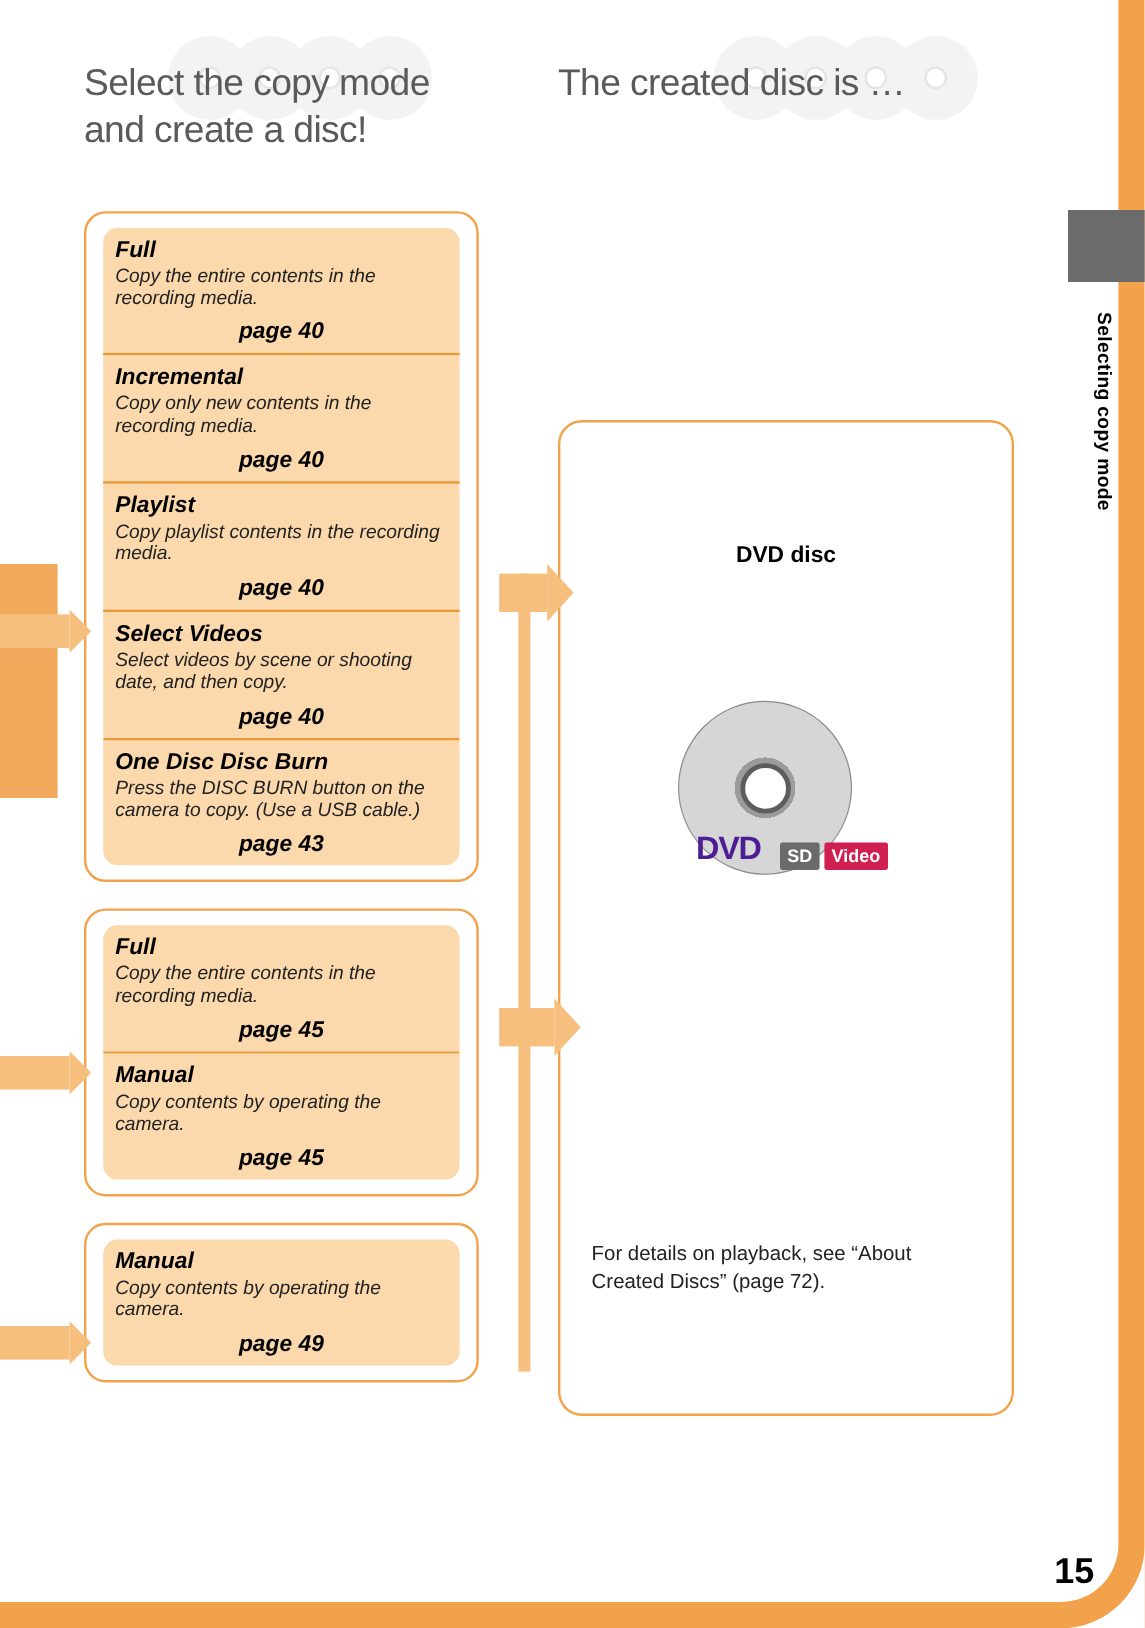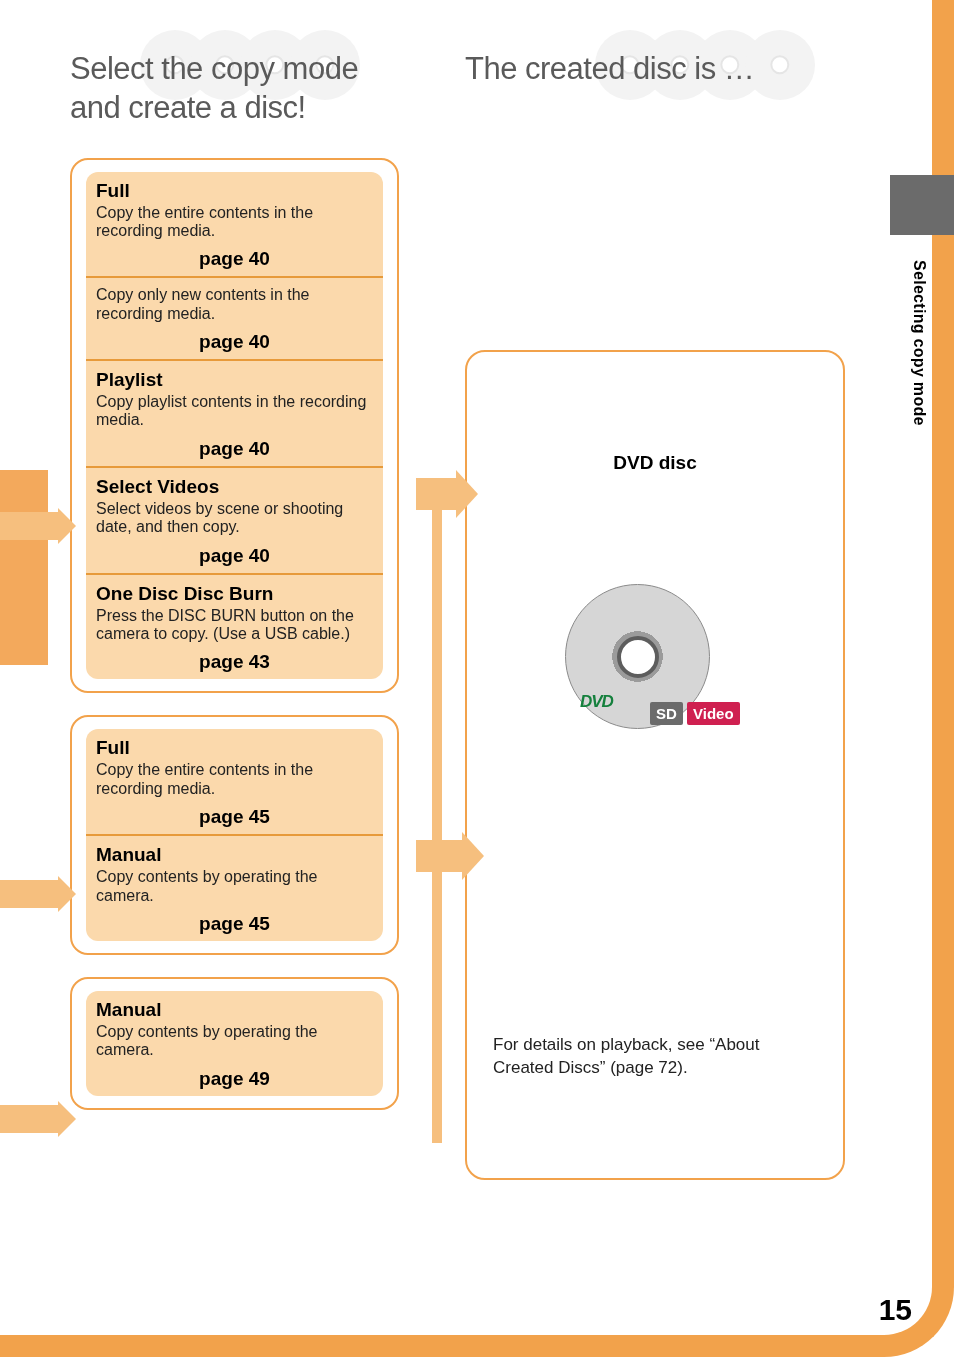--- a/index.html
+++ b/index.html
@@ -103,21 +103,21 @@
     position: absolute; left: 0; top: 0;
     width: 145px; height: 145px; border-radius: 50%;
     background: radial-gradient(circle at center, #fff 0 17%, #9b9b9b 17% 25%, #d6d6d6 25% 100%);
     border: 1px solid #8a8a8a;
   }
   .dvd-disc::after {
     content:""; position:absolute; left:50%; top:50%;
     width:34px; height:34px; border:4px solid #5d5d5d; border-radius:50%;
     transform:translate(-50%,-50%); background:#fff;
   }
-  .dvd-label { position:absolute; left:15px; top:108px; font-weight:900; font-size:17px; color:#15803d; font-style: italic; letter-spacing: -1px; }
+  .dvd-label { position:absolute; left:15px; top:108px; font-weight:900; font-size:27px; color:#4c1d95; letter-spacing: -1px; }
   .tag { position:absolute; top:118px; font-size:15px; font-weight:bold; color:#fff; padding:3px 6px; border-radius:2px; }
   .tag.sd { left: 85px; background:#6b6b6b; }
   .tag.video { left: 122px; background:#cf2050; }
   .disc-footnote { font-size: 17px; color:#222; line-height:1.35; margin-top: 280px; }
   
   .arrow {
     position: absolute; background: #f6bf7e;
   }
   .arrow.right::after {
     content:""; position:absolute; right:-22px; top:50%; transform:translateY(-50%);
@@ -162,28 +162,29 @@
 
   <div class="col-left">
     <div class="disc-bg" style="left:70px; top:-20px; width:240px; height:70px;">
       <div class="d" style="left:0; top:0; width:70px; height:70px;"></div>
       <div class="d" style="left:50px; top:0; width:70px; height:70px;"></div>
       <div class="d" style="left:100px; top:0; width:70px; height:70px;"></div>
       <div class="d" style="left:150px; top:0; width:70px; height:70px;"></div>
     </div>
     <h2 class="col-title">Select the copy mode and create a disc!</h2>
 
-    <div id="groups-mount" style="margin-top:30px;">
+    <div id="groups-mount" style="margin-top:48px;font-style:italic;">
         <div class="box-group">
           <div class="mode-item">
             <div class="mode-title">Full</div>
             <div class="mode-desc">Copy the entire contents in the recording media.</div>
             <div class="mode-page">page 40</div>
           </div>
           <div class="mode-item">
+            <div class="mode-title">Incremental</div>
             <div class="mode-desc">Copy only new contents in the recording media.</div>
             <div class="mode-page">page 40</div>
           </div>
           <div class="mode-item">
             <div class="mode-title">Playlist</div>
             <div class="mode-desc">Copy playlist contents in the recording media.</div>
             <div class="mode-page">page 40</div>
           </div>
           <div class="mode-item">
             <div class="mode-title">Select Videos</div>

